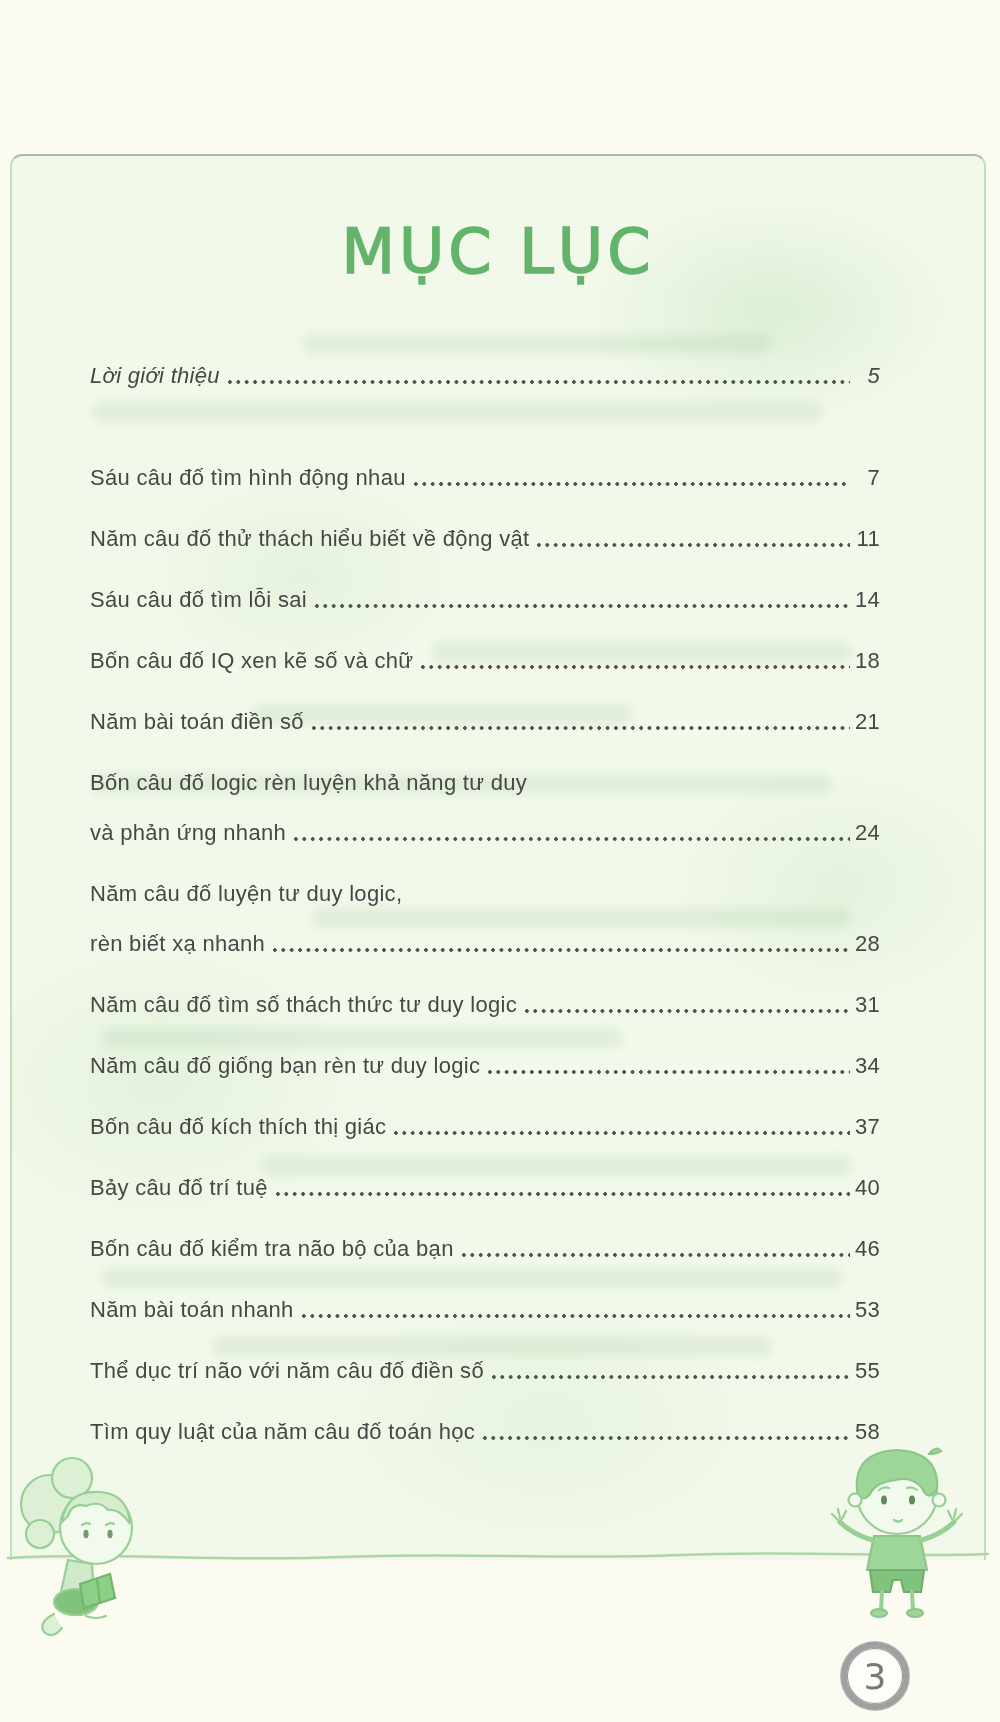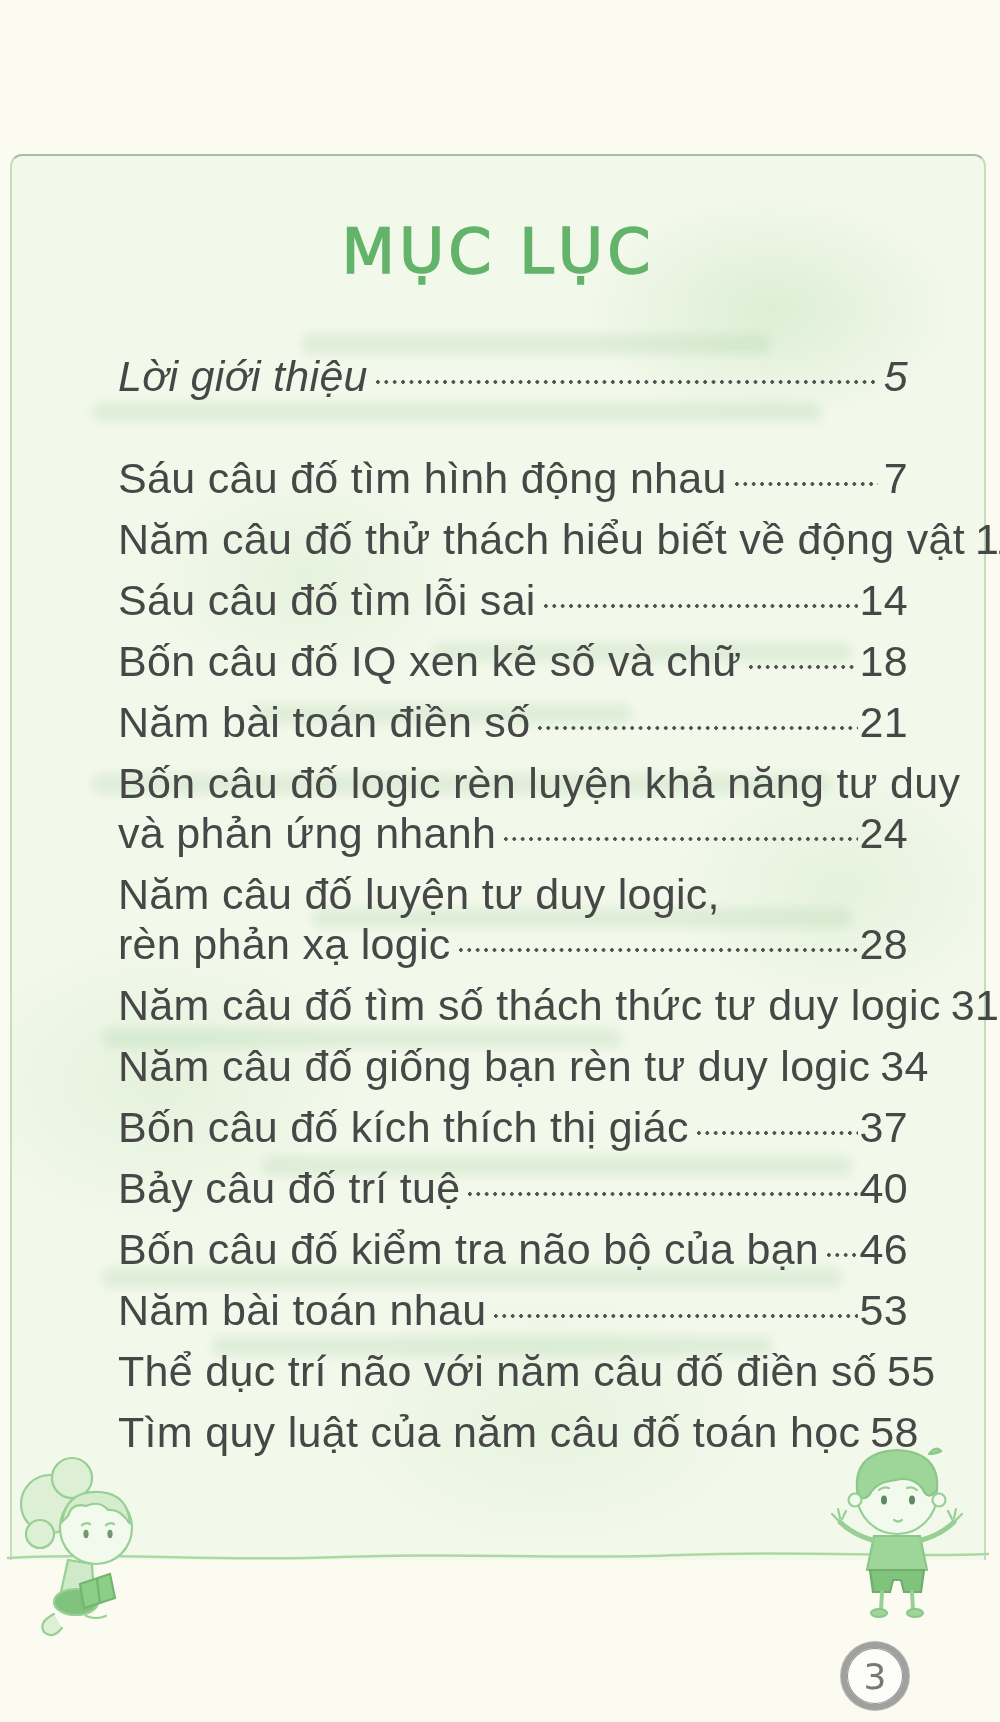--- a/index.html
+++ b/index.html
@@ -36,21 +36,21 @@
     position:absolute;left:0;top:56px;width:100%;
     margin:0;text-align:center;
     font-family:"DejaVu Sans","Liberation Sans",sans-serif;
     font-weight:normal;font-size:62px;line-height:80px;
     letter-spacing:4px;color:#63b46a;
     -webkit-text-stroke:1.5px #63b46a;
   }
   
   .toc{
     position:absolute;left:78px;top:200px;width:790px;
-    font-size:43px;color:#474747;letter-spacing:0.3px;margin-left:28px;
+    font-size:22px;color:#474747;letter-spacing:0.3px;
   }
   .toc-row{margin-bottom:21px;}
   .toc-row.intro{margin-bottom:62px;font-style:italic;}
   .line{display:flex;align-items:flex-end;line-height:40px;}
   .two-line .l1{margin-bottom:10px;}
   .label{white-space:nowrap;}
   .leader{
     flex:1 1 auto;height:6px;margin:0 2px 11px 8px;
     background-image:radial-gradient(circle at 2px 3px, #525252 1.7px, rgba(0,0,0,0) 2px);
     background-size:8.4px 6px;background-repeat:repeat-x;background-position:left bottom;
@@ -157,21 +157,21 @@
       <span class="pagenum">24</span>
     </div>
   </div>
 
   <div class="toc-row two-line">
     <div class="line l1">
       <span class="label">Năm câu đố luyện tư duy logic,</span>
 
     </div>
     <div class="line l2">
-      <span class="label">rèn phản xạ logic</span>
+      <span class="label">rèn biết xạ nhanh</span>
       <span class="leader"></span>
       <span class="pagenum">28</span>
     </div>
   </div>
 
   <div class="toc-row">
     <div class="line l1">
       <span class="label">Năm câu đố tìm số thách thức tư duy logic</span>
       <span class="leader"></span>
       <span class="pagenum">31</span>
@@ -210,21 +210,21 @@
     <div class="line l1">
       <span class="label">Bốn câu đố kiểm tra não bộ của bạn</span>
       <span class="leader"></span>
       <span class="pagenum">46</span>
     </div>
 
   </div>
 
   <div class="toc-row">
     <div class="line l1">
-      <span class="label">Năm bài toán nhau</span>
+      <span class="label">Năm bài toán nhanh</span>
       <span class="leader"></span>
       <span class="pagenum">53</span>
     </div>
 
   </div>
 
   <div class="toc-row">
     <div class="line l1">
       <span class="label">Thể dục trí não với năm câu đố điền số</span>
       <span class="leader"></span>

